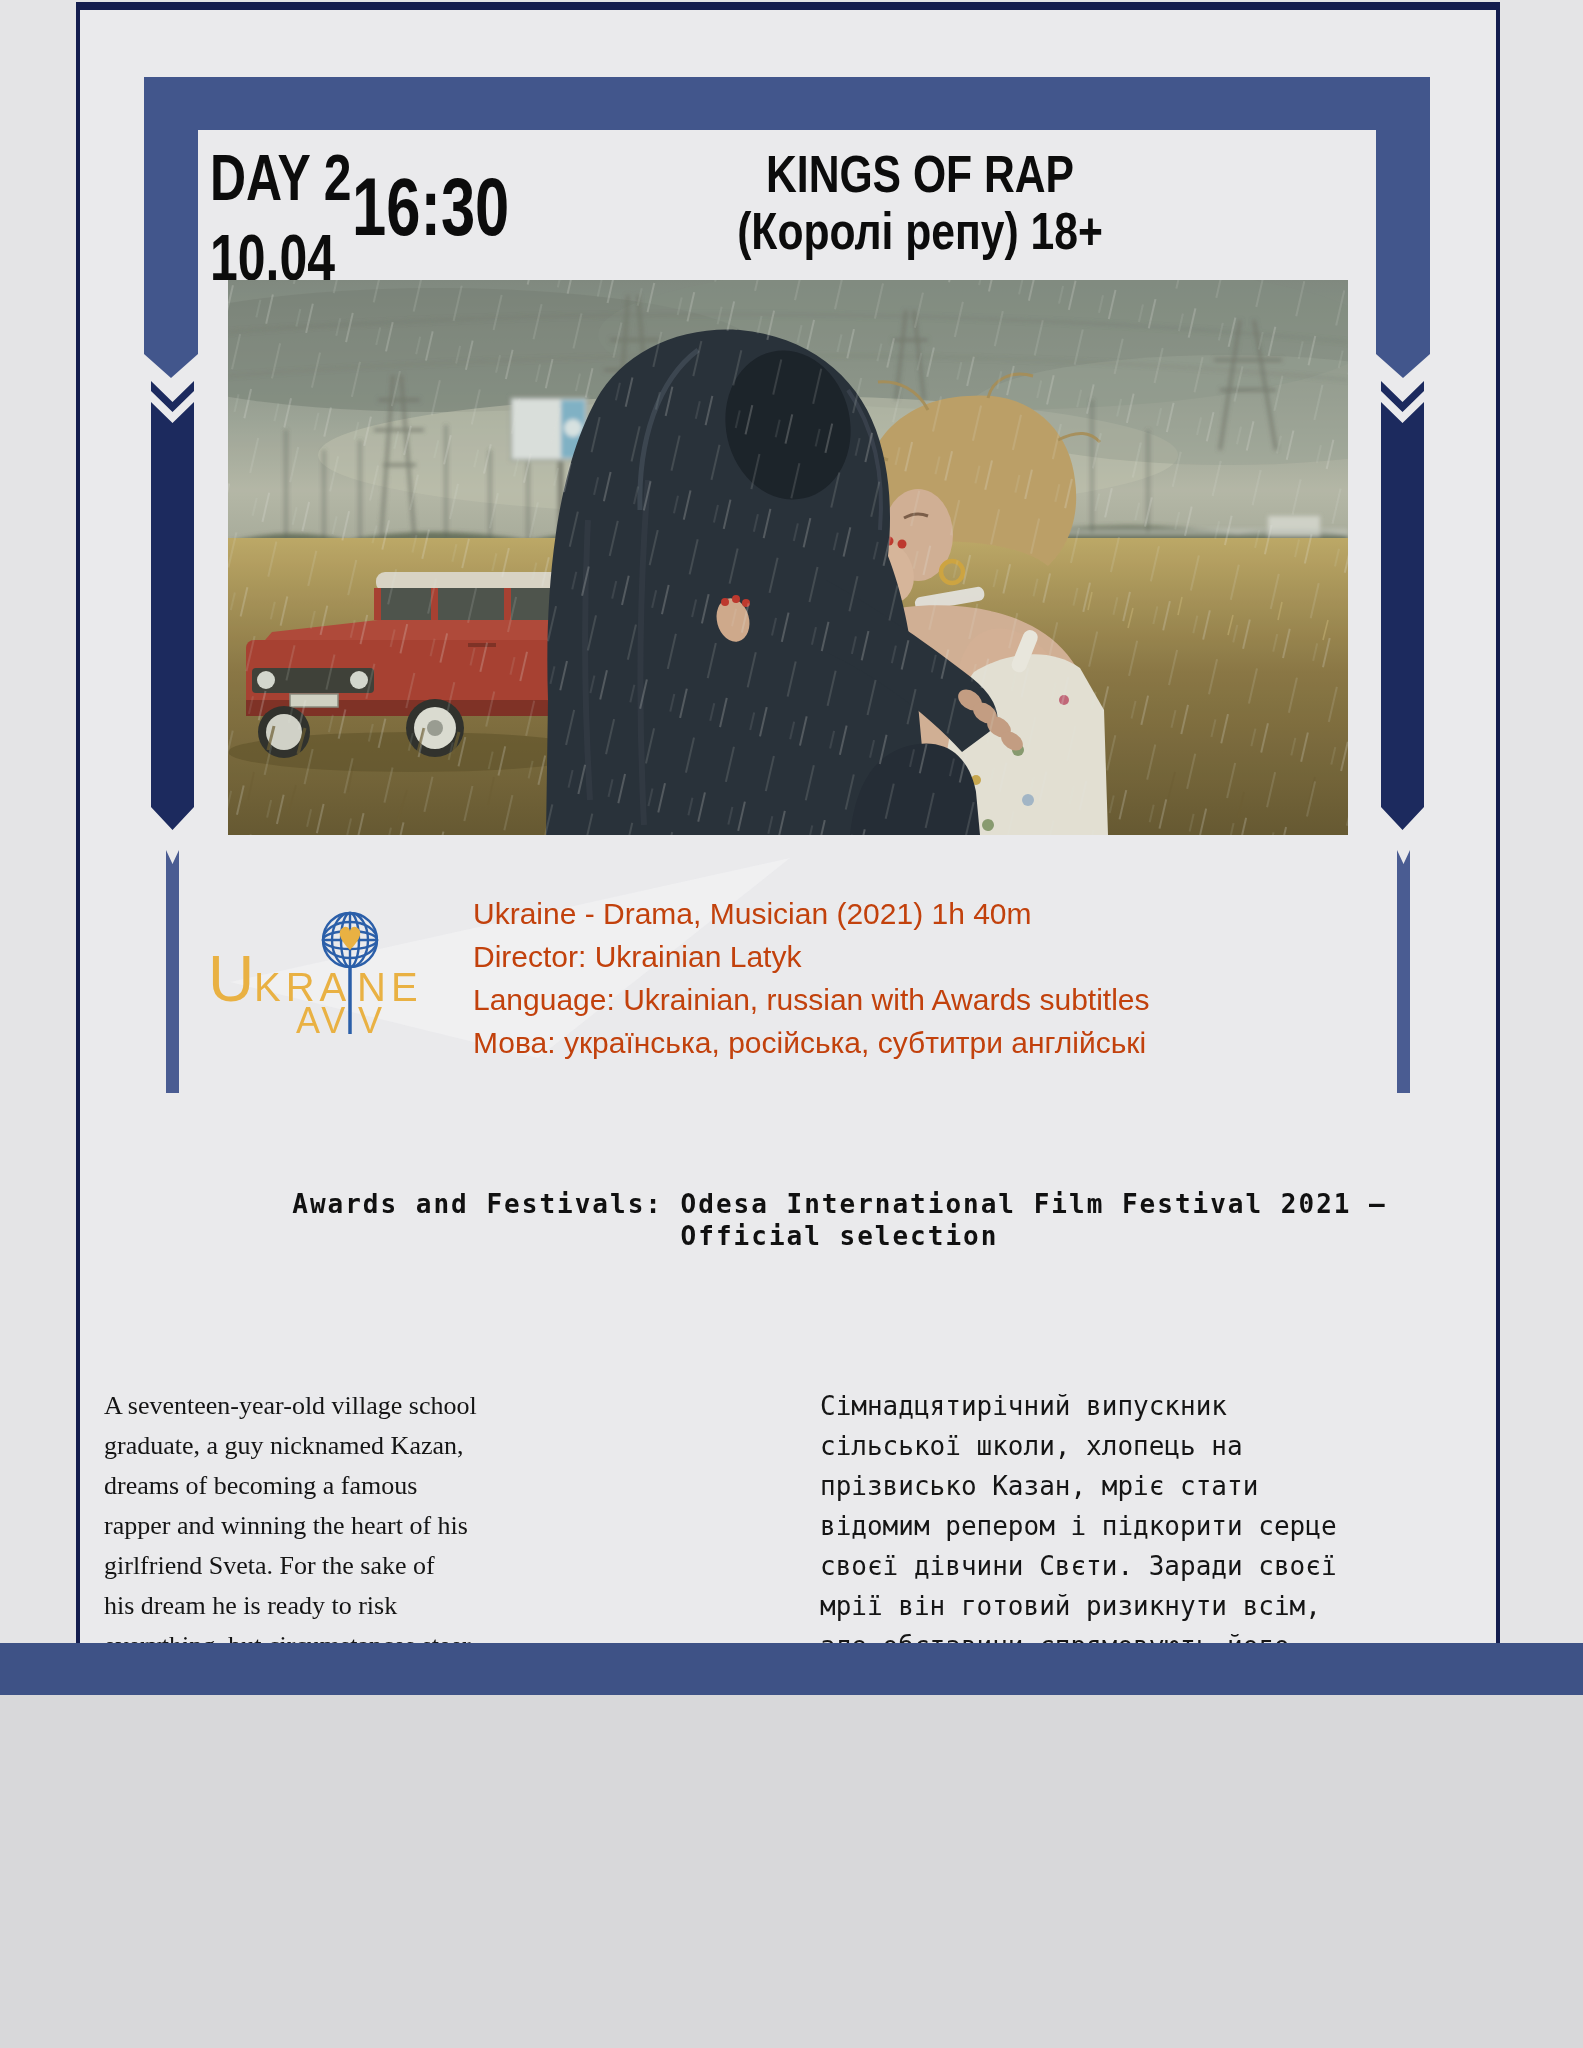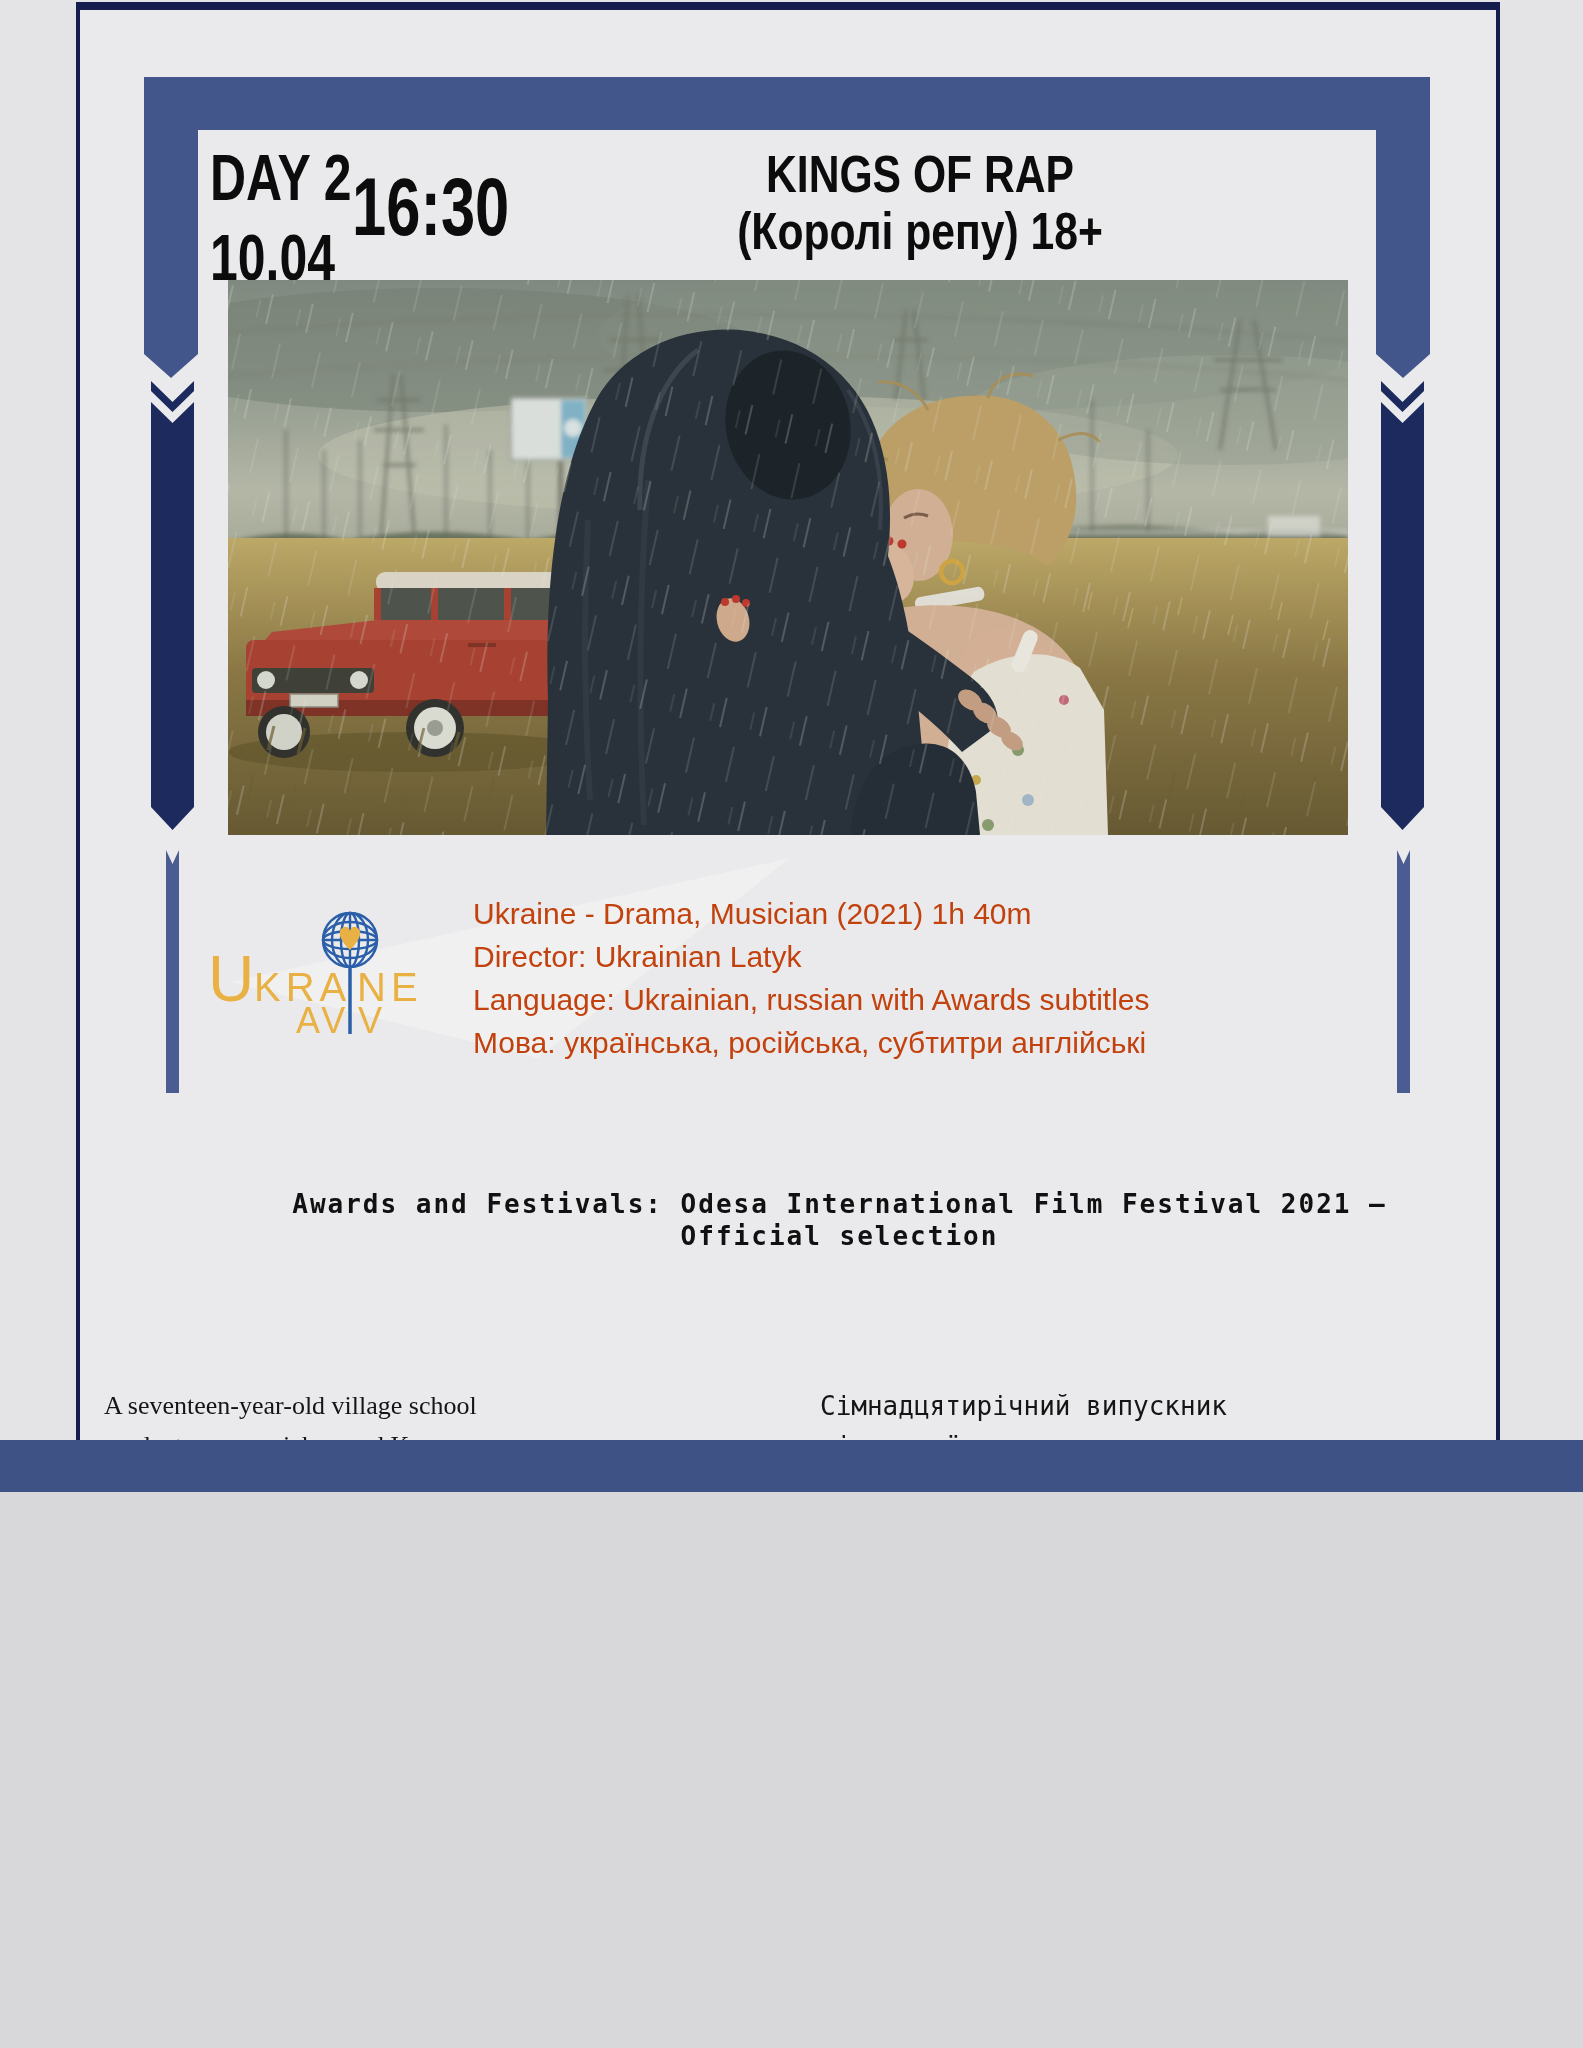--- a/index.html
+++ b/index.html
@@ -1,16 +1,16 @@
 <!DOCTYPE html>
 <html><head>
 <meta charset="utf-8">
 <style>
   html,body{margin:0;padding:0;background:#d8d8da;}
-  .page{position:relative;width:1583px;height:1492px;background:#e4e4e6;overflow:hidden;
+  .page{position:relative;width:1583px;height:1695px;background:#e4e4e6;overflow:hidden;
         font-family:"Liberation Sans",sans-serif;}
   .content-box{position:absolute;left:76px;top:2px;width:1416px;height:1974px;background:#eaeaec;
         border:4px solid #141d4e;border-top-width:8px;border-bottom-width:6px;}
   .footer-bar{position:absolute;left:0;bottom:0;width:1583px;height:52px;background:#3e5286;}
   .banner-top{position:absolute;left:144px;top:77px;width:1286px;height:53px;background:#42568c;}
   .banner-col{position:absolute;top:77px;width:54px;height:301px;background:#42568c;
         clip-path:polygon(0 0,100% 0,100% 92%,50% 100%,0 92%);}
   .banner-col.left{left:144px;} .banner-col.right{left:1376px;}
   .ribbon{position:absolute;top:381px;width:43px;height:449px;}
   .ribbon.left{left:151px;} .ribbon.right{left:1381px;}

